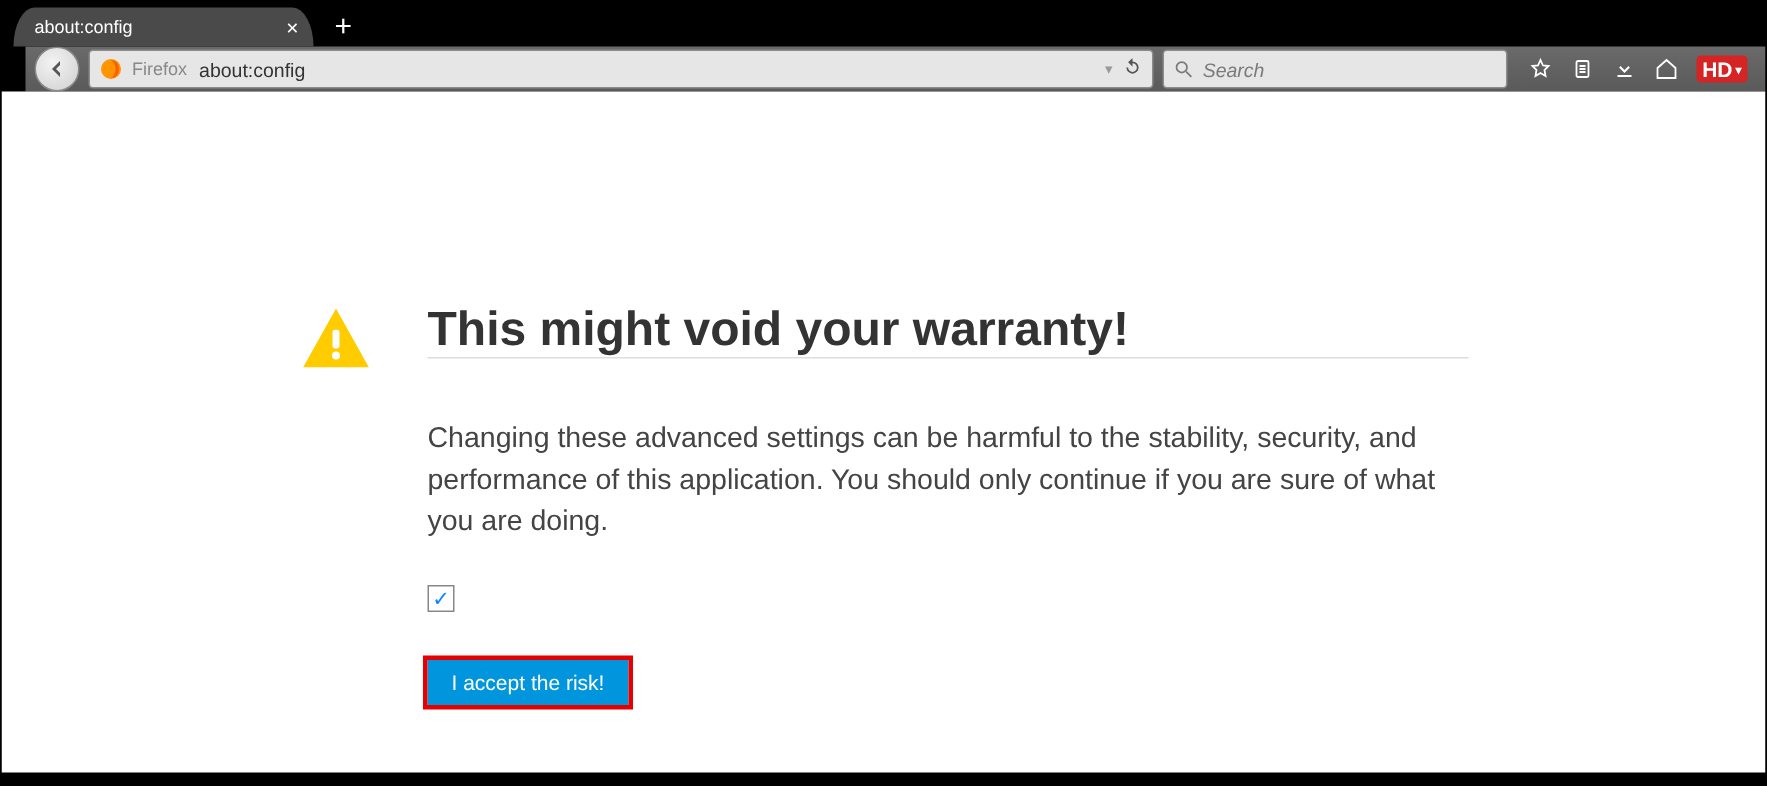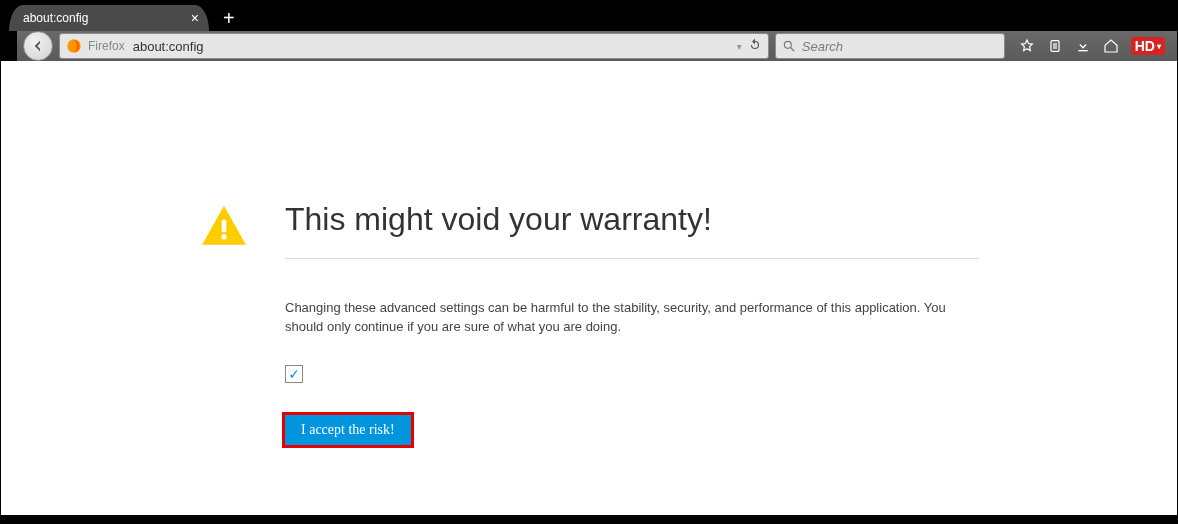--- a/index.html
+++ b/index.html
@@ -131,28 +131,28 @@
   .warn-wrap {
     display: flex;
     align-items: flex-start;
     width: 780px;
     gap: 36px;
   }
   .warn-icon svg { width: 50px; height: 50px; }
   .warn-body { flex: 1; }
   .warn-title {
     font-size: 32px;
-    font-weight: 400;
+    font-weight: 700;
     color: #333;
-    padding-bottom: 20px;
+    padding-bottom: 0;
     border-bottom: 1px solid #ddd;
   }
   .warn-text {
     margin-top: 40px;
-    font-size: 13px;
+    font-size: 19px;
     color: #444;
     line-height: 1.45;
   }
   .check-row {
     margin-top: 28px;
     display: flex;
     align-items: center;
     gap: 10px;
     font-size: 15px;
     color: #333;
@@ -169,21 +169,20 @@
     margin-top: 32px;
     display: inline-block;
     background: #0095dd;
     color: #fff;
     font-size: 14px;
     padding: 7px 16px;
     border: none;
     outline: 3px solid #e60000;
     outline-offset: 0;
     cursor: default;
-    font-family: Liberation Serif, serif;
   }
 </style>
 </head>
 <body>
 
 <div class="tab-strip">
   <div class="tab">
     <span class="tab-title">about:config</span>
     <span class="tab-close">×</span>
   </div>

